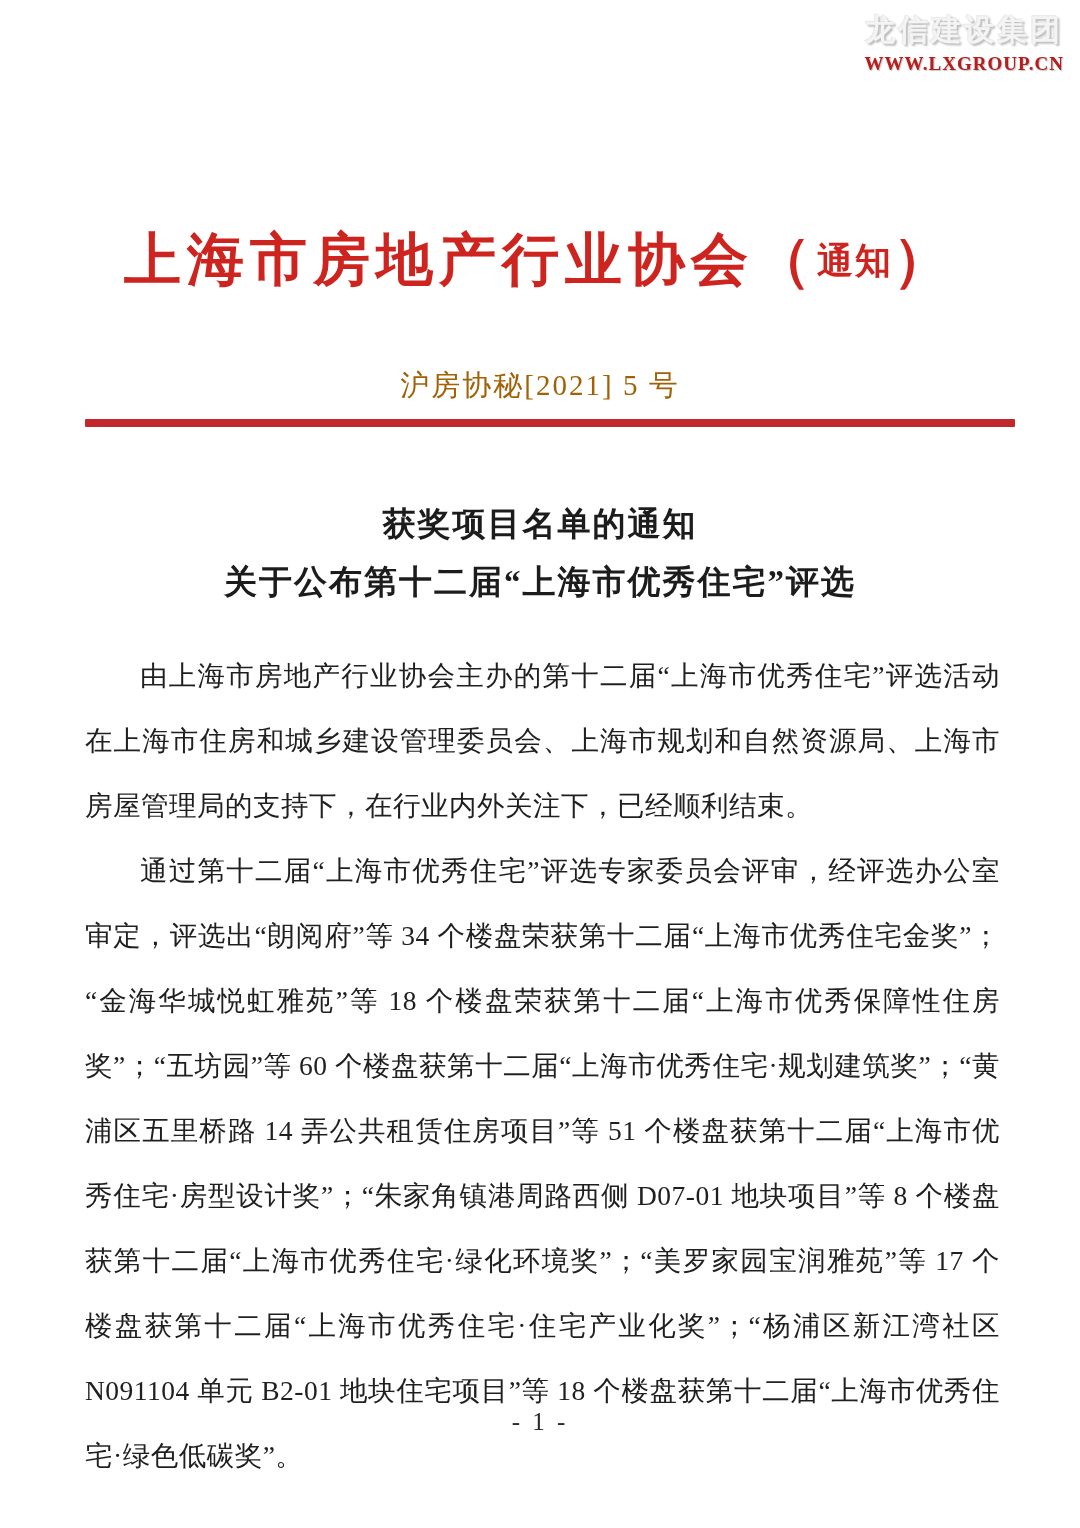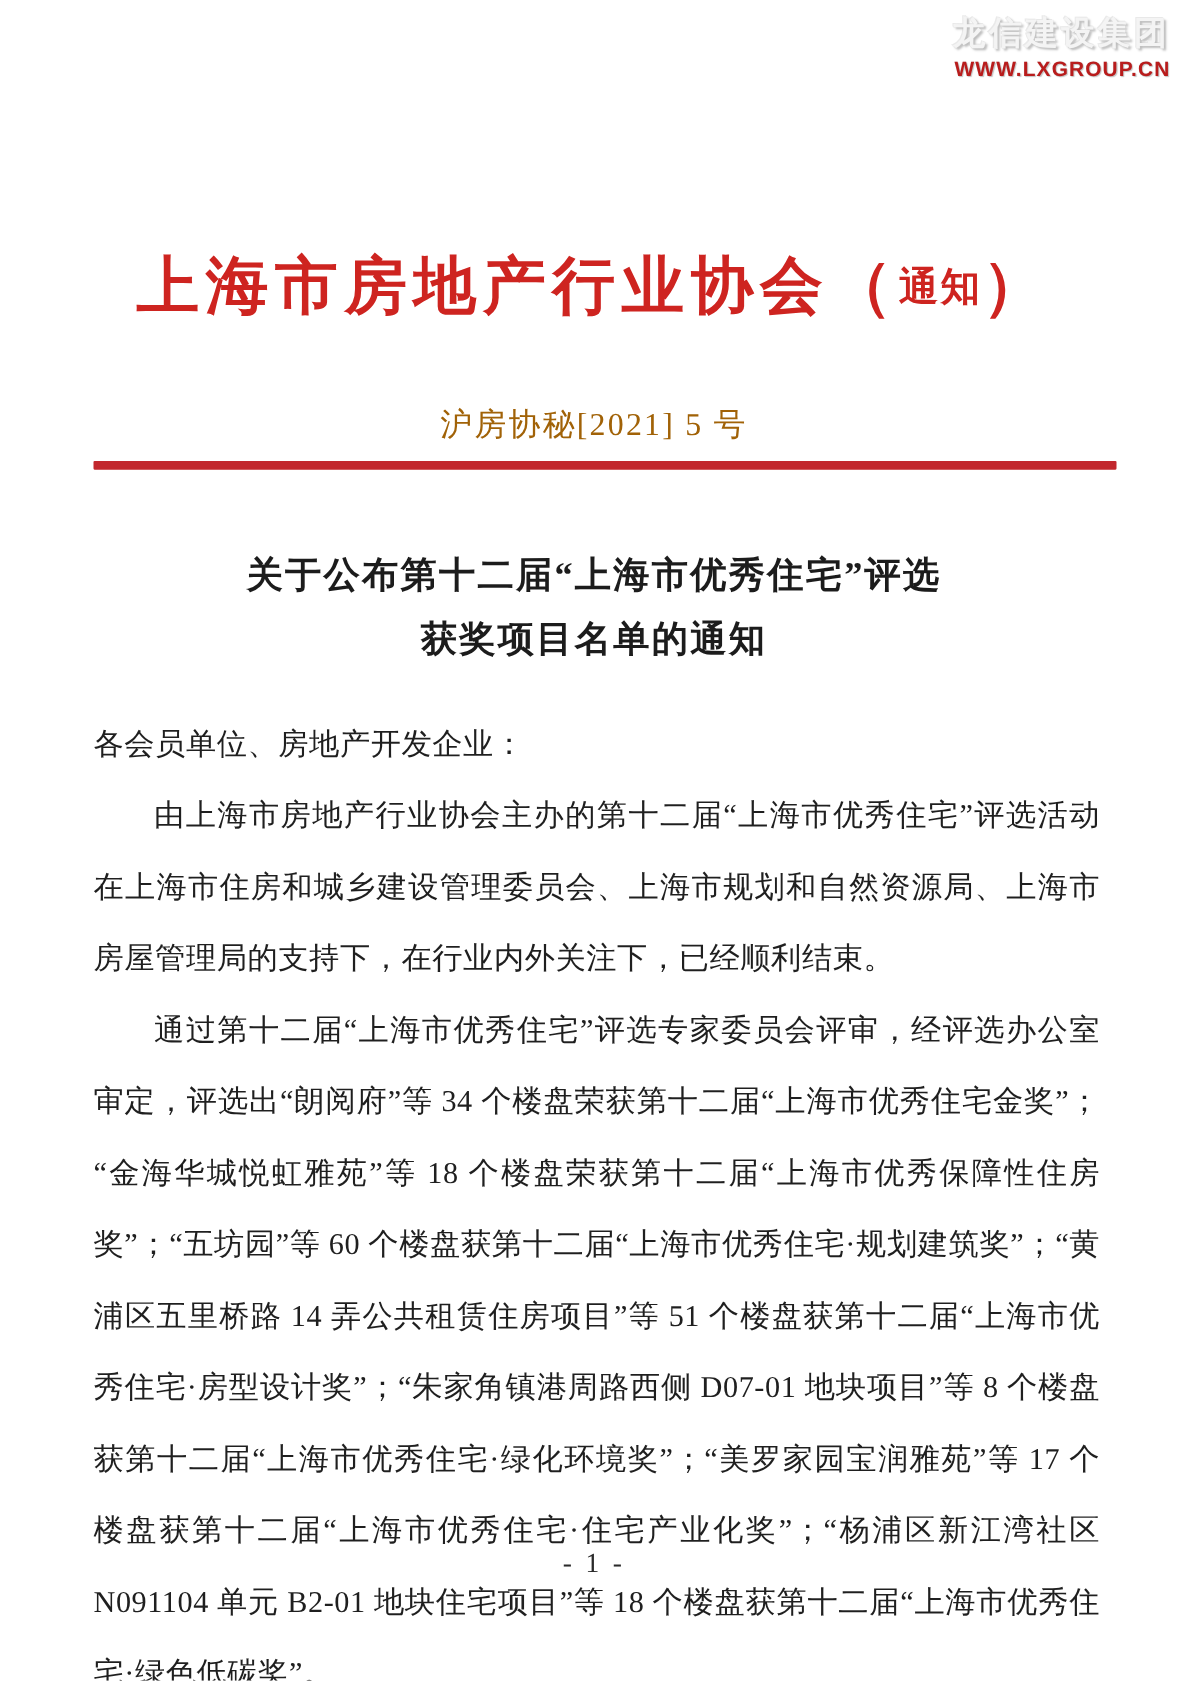--- a/index.html
+++ b/index.html
@@ -10,22 +10,22 @@
     background:#ffffff;
     overflow:hidden;
     font-family:"Liberation Serif","DejaVu Serif",serif;
     color:#222222;
   }
   
   .watermark{
     position:absolute;
     top:10px;
     right:16px;
-    text-align:right;
-    font-family:Liberation Sans, sans-serif;
+    text-align:center;
+    font-family:Liberation Serif, serif;
     user-select:none;
     margin-left:39px;
   }
   .watermark .wm-company{
     font-size:30px;
     font-weight:bold;
     letter-spacing:3px;
     color:#f4f4f4;
     text-shadow:2px 2px 2px #bdbdbd, -1px -1px 0 #e9e9e9, 0 0 1px #cccccc;
   }
@@ -120,25 +120,24 @@
     <div class="wm-site">WWW.LXGROUP.CN</div>
   </div>
 
   <div class="org-title"><span>上海市房地产行业协会</span><span class="paren">（</span><span class="doc-type">通知</span><span class="paren">）</span></div>
 
   <div class="doc-number">沪房协秘[2021] 5 号</div>
 
   <div class="red-rule"></div>
 
   <div class="subject">
+    <div>获奖项目名单的通知</div>
     <div>关于公布第十二届“上海市优秀住宅”评选</div>
-    <div>获奖项目名单的通知</div>
   </div>
 
   <div class="body-block">
-    <p class="salutation">各会员单位、房地产开发企业：</p>
     <p>由上海市房地产行业协会主办的第十二届“上海市优秀住宅”评选活动在上海市住房和城乡建设管理委员会、上海市规划和自然资源局、上海市房屋管理局的支持下，在行业内外关注下，已经顺利结束。</p>
     <p>通过第十二届“上海市优秀住宅”评选专家委员会评审，经评选办公室审定，评选出“朗阅府”等 34 个楼盘荣获第十二届“上海市优秀住宅金奖”；“金海华城悦虹雅苑”等 18 个楼盘荣获第十二届“上海市优秀保障性住房奖”；“五坊园”等 60 个楼盘获第十二届“上海市优秀住宅·规划建筑奖”；“黄浦区五里桥路 14 弄公共租赁住房项目”等 51 个楼盘获第十二届“上海市优秀住宅·房型设计奖”；“朱家角镇港周路西侧 D07-01 地块项目”等 8 个楼盘获第十二届“上海市优秀住宅·绿化环境奖”；“美罗家园宝润雅苑”等 17 个楼盘获第十二届“上海市优秀住宅·住宅产业化奖”；“杨浦区新江湾社区 N091104 单元 B2-01 地块住宅项目”等 18 个楼盘获第十二届“上海市优秀住宅·绿色低碳奖”。</p>
   </div>
 
   <div class="page-number">- 1 -</div>
 
 </div>
 
 </body></html>

